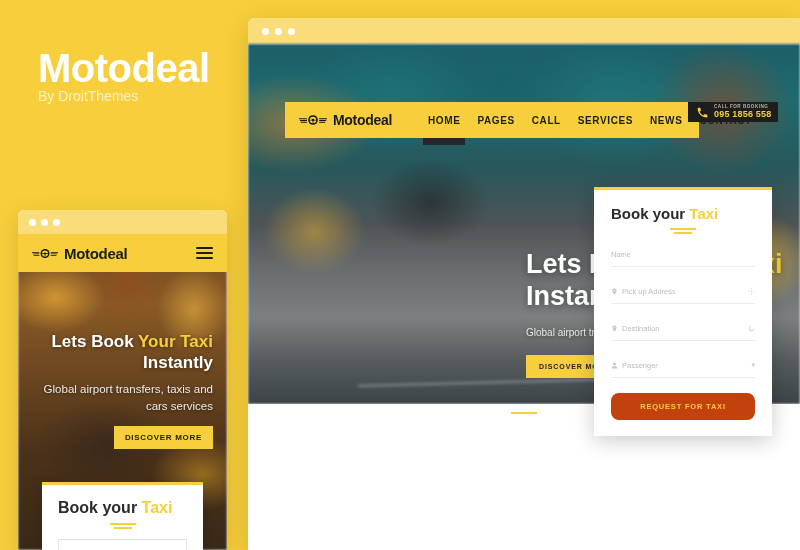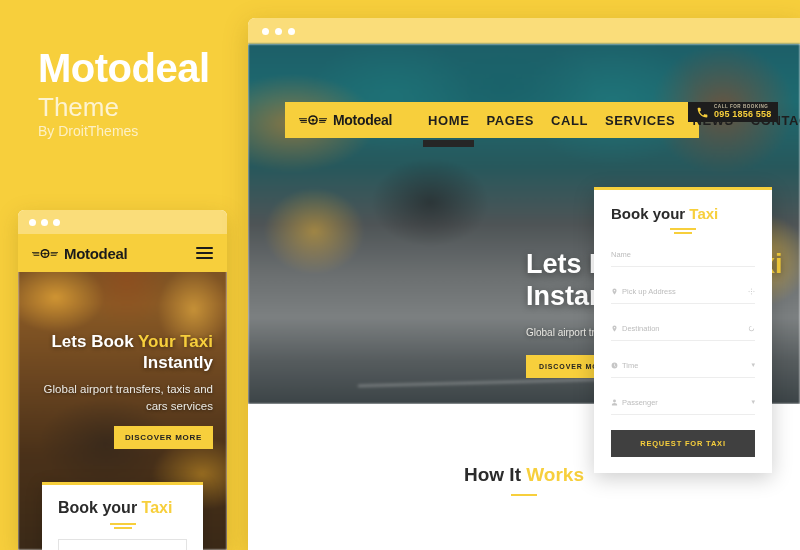--- a/index.html
+++ b/index.html
@@ -125,21 +125,21 @@
 
   .d-nav {
     position:absolute; left:37px; top:58px; height:36px;
     display:flex; align-items:center; z-index:5;
     background:#f7cf3c; padding-left:14px; padding-right:10px;
     width:414px;
   }
   .d-logo-text { font-size:14px; font-weight:bold; color:#1b1b1b; letter-spacing:-.3px; }
   .d-menu { display:flex; align-items:center; gap:17px; margin-left:36px; }
   .d-menu a {
-    font-size:13px; font-weight:bold; color:#1e1e1e; letter-spacing:.6px;
+    font-size:10px; font-weight:bold; color:#1e1e1e; letter-spacing:.6px;
     text-decoration:none; position:relative; padding:11px 0;
   }
   .d-menu a.active:after {
     content:""; position:absolute; left:-5px; right:-5px; bottom:-8px;
     height:7px; background:#262626;
   }
   .d-call {
     position:absolute; left:440px; top:58px; width:90px; height:20px;
     background:#1d1d1d; z-index:6; display:flex; align-items:center; gap:5px;
     padding-left:8px;
@@ -166,37 +166,36 @@
   .d-card .card-title { font-size:15px; }
   .d-field {
     margin-top:12px; border-bottom:1px solid #ededed;
     height:25px; display:flex; align-items:center; justify-content:space-between;
     font-size:7.5px; color:#bdbdbd;
   }
   .d-field .lbl { display:flex; align-items:center; gap:4px; }
   .fi { width:7px; height:7px; fill:#c6c6c6; flex:0 0 7px; }
   .caret { font-size:7px; color:#c9c9c9; }
   .d-submit {
-    margin-top:15px; background:#404040; color:#f7cf3c; text-align:center;
-    font-size:7.5px; font-weight:bold; letter-spacing:.8px; padding:9px 0;
+    margin-top:15px; background:#c2410c; color:#f7cf3c; text-align:center;
+    font-size:7.5px; font-weight:bold; letter-spacing:.8px; padding:9px 0;border-radius:8px;
   }
 
   .d-works { position:absolute; left:0; right:0; top:360px; bottom:0; background:#fff; }
   .works-title {
     text-align:center; margin-top:60px; font-size:19px; font-weight:bold; color:#2b2b2b;
   }
   .works-title .yl { color:#f7cf3c; }
   .works-rule { width:26px; height:2px; background:#f7cf3c; margin:8px auto 0; }
 </style>
 </head>
 <body>
 
 <div class="promo">
   <div class="promo-title">Motodeal</div>
-  <div class="promo-sub">Theme</div>
   <div class="promo-by">By DroitThemes</div>
 </div>
 
 <div class="mobile">
   <div class="chrome-bar">
     <span class="dot"></span>
     <span class="dot"></span>
     <span class="dot"></span>
   </div>
   <div class="m-body">
@@ -327,43 +326,31 @@
           <svg class="fi" viewBox="0 0 24 24">
               <path d="M12 2C8.1 2 5 5.1 5 9c0 5.2 7 13 7 13s7-7.8 7-13c0-3.9-3.1-7-7-7zm0 9.5A2.5 2.5 0 1112 6.5a2.5 2.5 0 010 5z"></path>
             </svg>
           <span>Destination</span>
         </span>
         <svg class="fi" viewBox="0 0 24 24">
             <path d="M12 3a9 9 0 109 9h-2a7 7 0 11-7-7V3z"></path>
           </svg>
       </div>
 
-      <div class="d-field">
-        <span class="lbl">
-          <svg class="fi" viewBox="0 0 24 24">
-              <path d="M12 2a10 10 0 100 20 10 10 0 000-20zm1 10.6l4 2.3-1 1.7-5-2.9V6h2v6.6z"></path>
-            </svg>
-          <span>Time</span>
-        </span>
-        <span class="caret">▾</span>
-      </div>
 
       <div class="d-field">
         <span class="lbl">
           <svg class="fi" viewBox="0 0 24 24">
               <path d="M12 12a5 5 0 100-10 5 5 0 000 10zm0 2c-5 0-9 2.5-9 5.5V22h18v-2.5c0-3-4-5.5-9-5.5z"></path>
             </svg>
           <span>Passenger</span>
         </span>
         <span class="caret">▾</span>
       </div>
 
       <div class="d-submit">REQUEST FOR TAXI</div>
     </div>
 
     <div class="d-works">
-      <div class="works-title">
-        <span>How It </span><span class="yl">Works</span>
-      </div>
       <div class="works-rule"></div>
     </div>
   </div>
 </div>
 
 </body></html>

